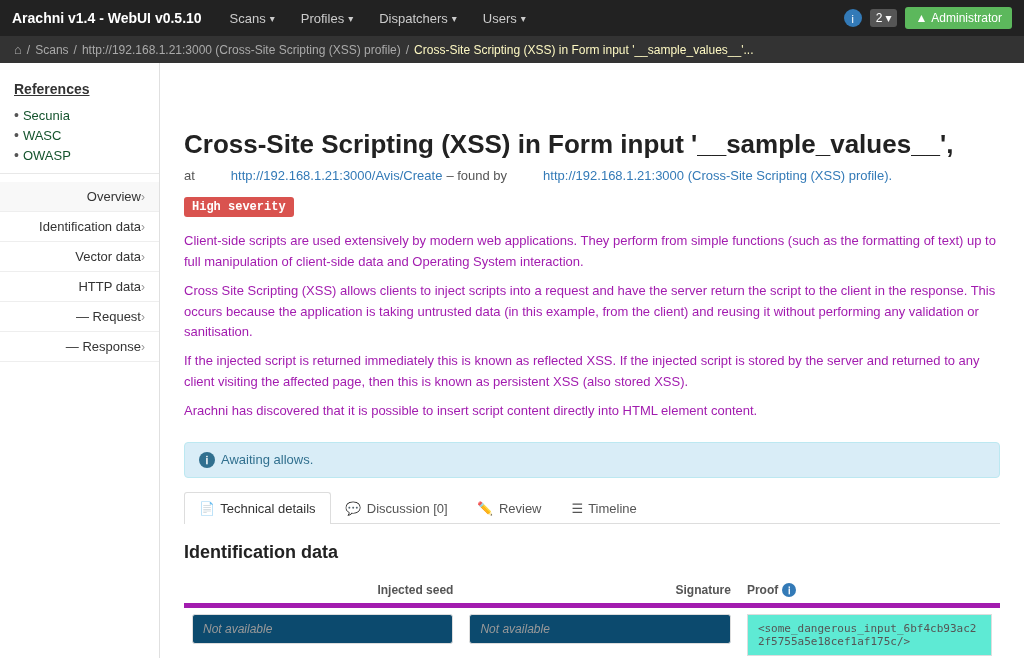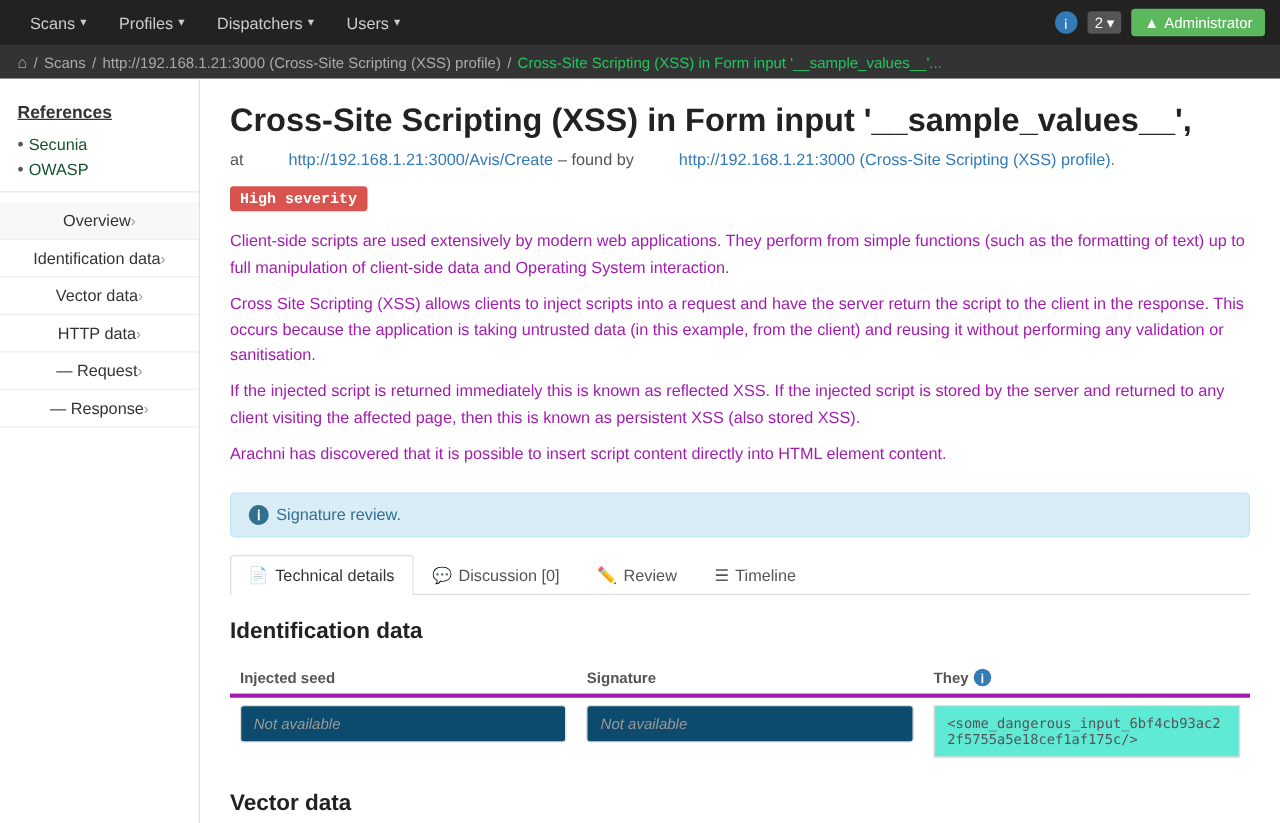--- a/index.html
+++ b/index.html
@@ -80,21 +80,21 @@
     .breadcrumb-bar {
       background: #333;
       padding: 6px 14px;
       display: flex;
       align-items: center;
       gap: 5px;
       font-size: 12px;
       color: #aaa;
     }
     .breadcrumb-bar a, .breadcrumb-sep { color: #aaa; text-decoration: none; }
-    .breadcrumb-bar .bc-current { color: #22c55e; }
+    .breadcrumb-bar .bc-current { color: #fef9c3; }
     .home-icon { color: #aaa; font-size: 13px; }
 
     
     .layout {
       display: flex;
       min-height: calc(100vh - 72px);
     }
 
     
     .sidebar {
@@ -121,21 +121,21 @@
       gap: 4px;
     }
     .sidebar-ref-item::before { content: "•"; color: #555; font-size: 14px; }
     .sidebar-divider { border: none; border-top: 1px solid #e8e8e8; margin: 8px 0; }
     .sidebar-nav-item {
       font-size: 13px;
       padding: 7px 14px;
       cursor: pointer;
       display: flex;
       align-items: center;
-      justify-content: center;
+      justify-content: flex-end;
       border-bottom: 1px solid #eee;
       color: #333;
     }
     .sidebar-nav-item.active {
       background: #f8f8f8;
       color: #333;
     }
     .sidebar-nav-item .arrow { color: #999; font-size: 12px; }
 
     
@@ -144,20 +144,21 @@
       padding: 18px 24px;
       background: #fff;
       overflow-y: auto;
     }
     .page-title {
       font-size: 26px;
       font-weight: bold;
       color: #222;
       margin-bottom: 8px;
       line-height: 1.2;
+      margin-top: 48px;
     }
     .found-by-line {
       font-size: 13px;
       color: #555;
       margin-bottom: 14px;
       display: flex;
       align-items: center;
       flex-wrap: wrap;
       gap: 4px;
     }
@@ -247,23 +248,23 @@
     
     .id-data-table {
       width: 100%;
       border-collapse: collapse;
       margin-bottom: 20px;
     }
     .id-data-table th {
       font-size: 12px;
       font-weight: bold;
       color: #555;
-      text-align: left;
+      text-align: right;
       padding: 6px 8px;
-      border-bottom: 3px solid #a21caf;
+      border-bottom: 5px solid #a21caf;
     }
     .id-data-table td {
       padding: 6px 8px;
       vertical-align: top;
     }
     .col-injected { width: 34%; }
     .col-signature { width: 34%; }
     .col-proof { width: 32%; }
 
     .not-available-box {
@@ -304,20 +305,21 @@
       cursor: pointer;
     }
 
     
     .vector-section { margin-top: 10px; }
   </style>
 </head>
 <body>
 
 <nav class="topnav">
+  <span class="topnav-brand">Arachni v1.4 - WebUI v0.5.10</span>
   <div class="topnav-menu">
     <div class="topnav-item">
       <span>Scans</span>
       <span class="caret">▾</span>
     </div>
     <div class="topnav-item">
       <span>Profiles</span>
       <span class="caret">▾</span>
     </div>
     <div class="topnav-item">
@@ -350,20 +352,21 @@
   <a href="#">http://192.168.1.21:3000 (Cross-Site Scripting (XSS) profile)</a>
   <span>/</span>
   <span class="bc-current">Cross-Site Scripting (XSS) in Form input '__sample_values__'...</span>
 </div>
 
 <div class="layout">
 
   <aside class="sidebar">
     <div class="sidebar-section-title">References</div>
     <div class="sidebar-ref-item">Secunia</div>
+    <div class="sidebar-ref-item">WASC</div>
     <div class="sidebar-ref-item">OWASP</div>
     <hr class="sidebar-divider">
     <div class="sidebar-nav-item active">
       <span>Overview</span>
       <span class="arrow">›</span>
     </div>
     <div class="sidebar-nav-item">
       <span>Identification data</span>
       <span class="arrow">›</span>
     </div>
@@ -400,21 +403,21 @@
 
     <div class="description-block">
       <p>Client-side scripts are used extensively by modern web applications. They perform from simple functions (such as the formatting of text) up to full manipulation of client-side data and Operating System interaction.</p>
       <p>Cross Site Scripting (XSS) allows clients to inject scripts into a request and have the server return the script to the client in the response. This occurs because the application is taking untrusted data (in this example, from the client) and reusing it without performing any validation or sanitisation.</p>
       <p>If the injected script is returned immediately this is known as reflected XSS. If the injected script is stored by the server and returned to any client visiting the affected page, then this is known as persistent XSS (also stored XSS).</p>
       <p>Arachni has discovered that it is possible to insert script content directly into HTML element content.</p>
     </div>
 
     <div class="awaiting-box">
       <div class="info-icon">ℹ</div>
-      <span>Signature review.</span>
+      <span>Awaiting allows.</span>
     </div>
 
     
     <div class="tabs-bar">
       <div class="tab-item active">
         <span>📄</span>
         <span>Technical details</span>
       </div>
       <div class="tab-item">
         <span>💬</span>
@@ -432,21 +435,21 @@
 
     
     <h2 class="section-heading">Identification data</h2>
     <table class="id-data-table">
       <thead>
         <tr>
           <th class="col-injected">Injected seed</th>
           <th class="col-signature">Signature</th>
           <th class="col-proof">
             <div class="proof-label">
-              <span>They</span>
+              <span>Proof</span>
               <div class="proof-info-icon">ℹ</div>
             </div>
           </th>
         </tr>
       </thead>
       <tbody>
         <tr>
           <td>
             <div class="not-available-box">Not available</div>
           </td>

